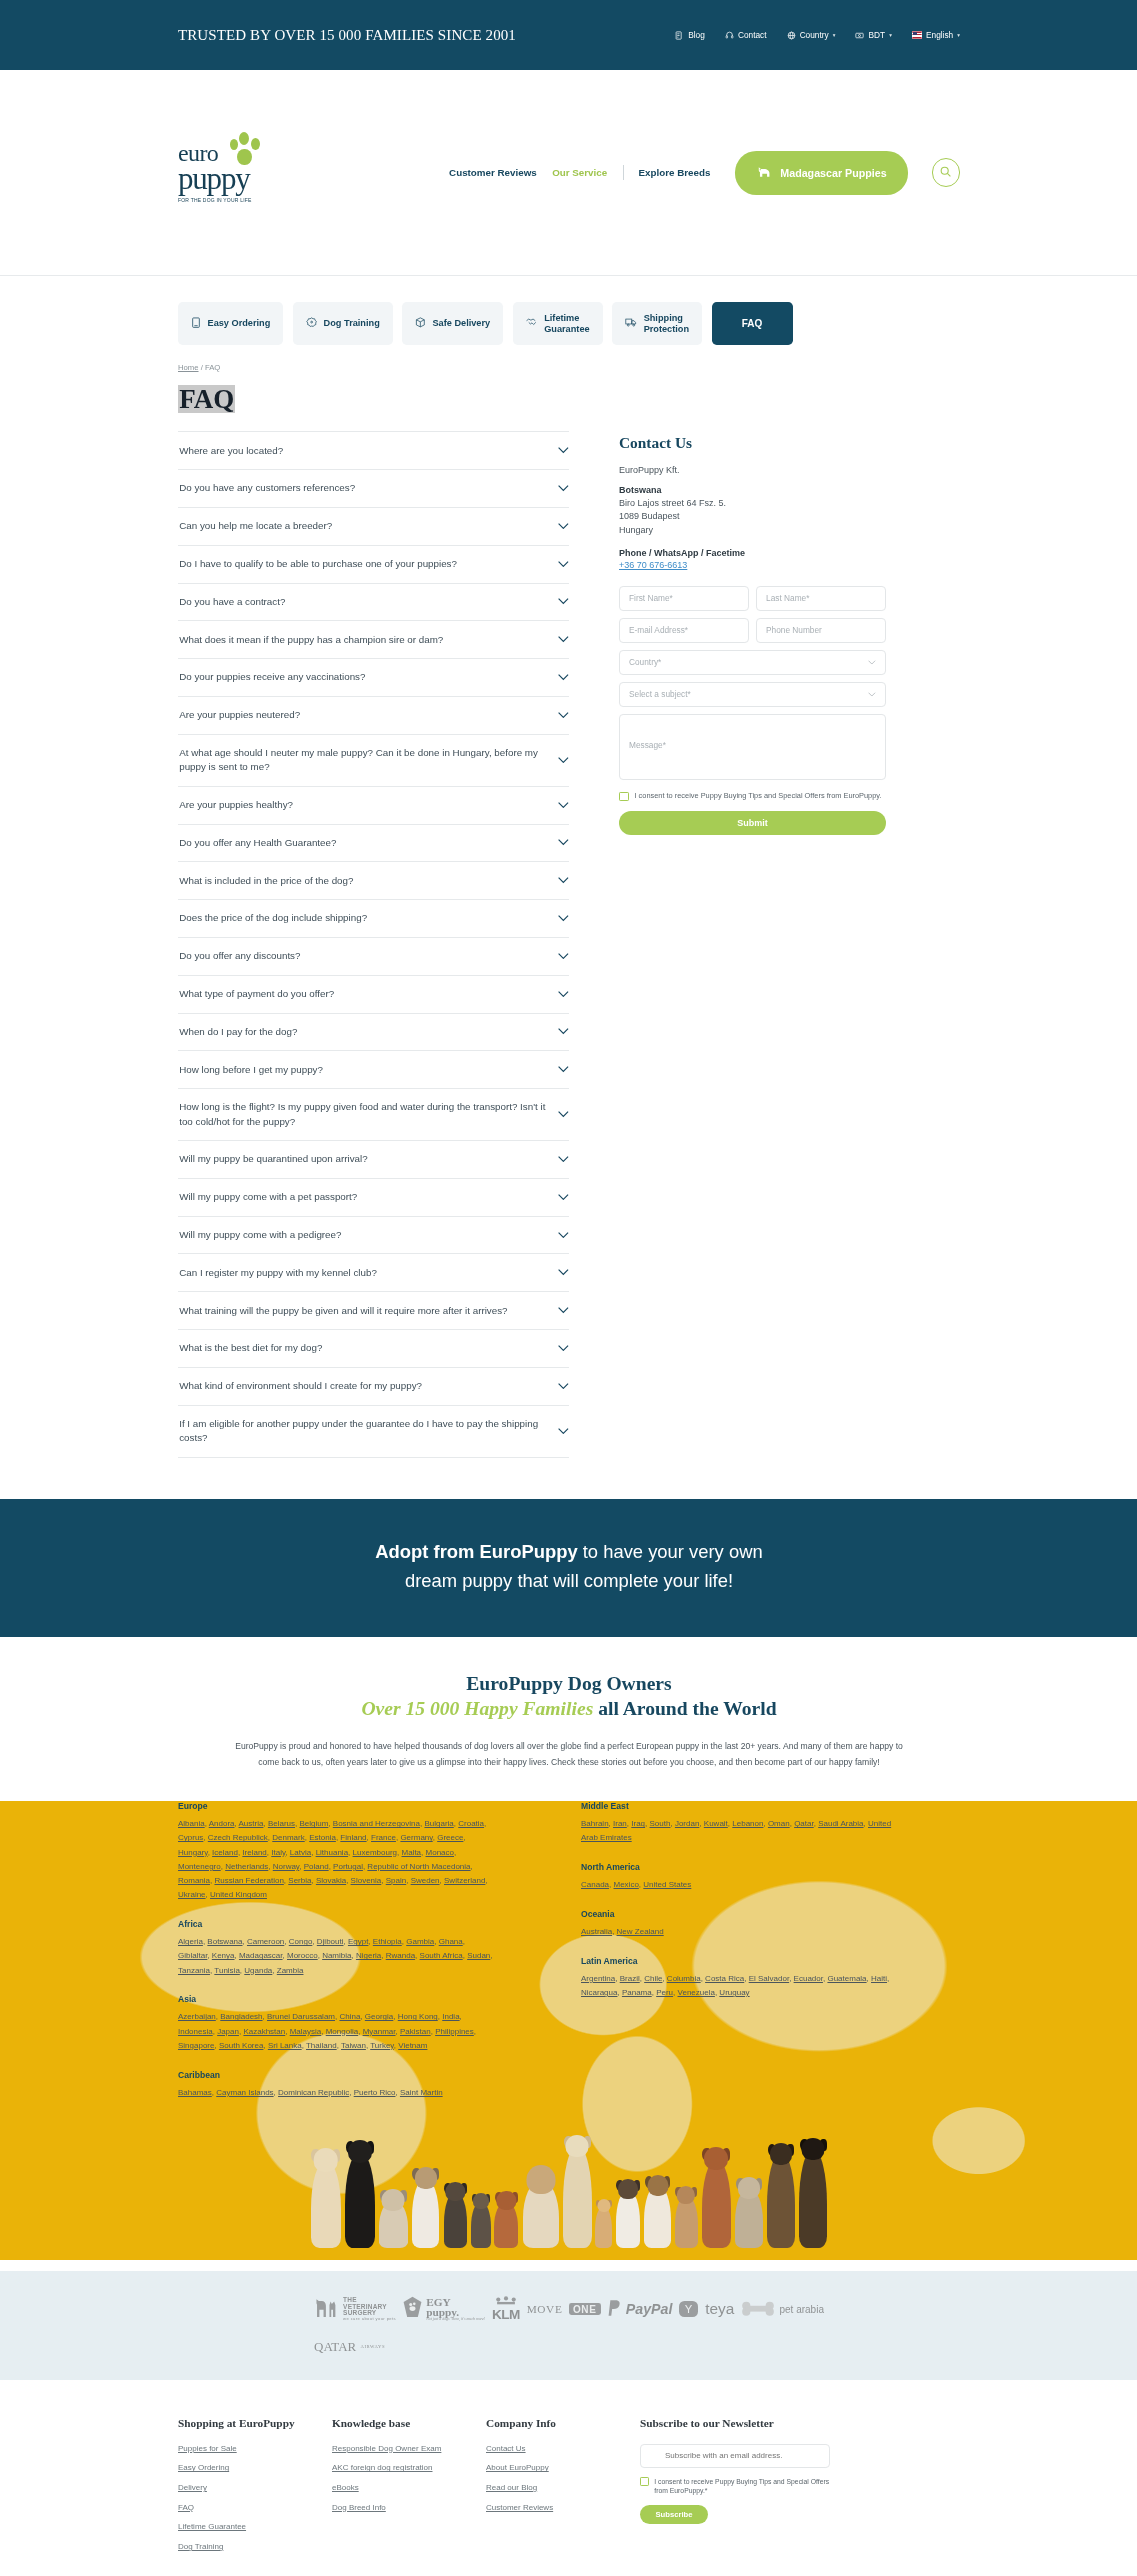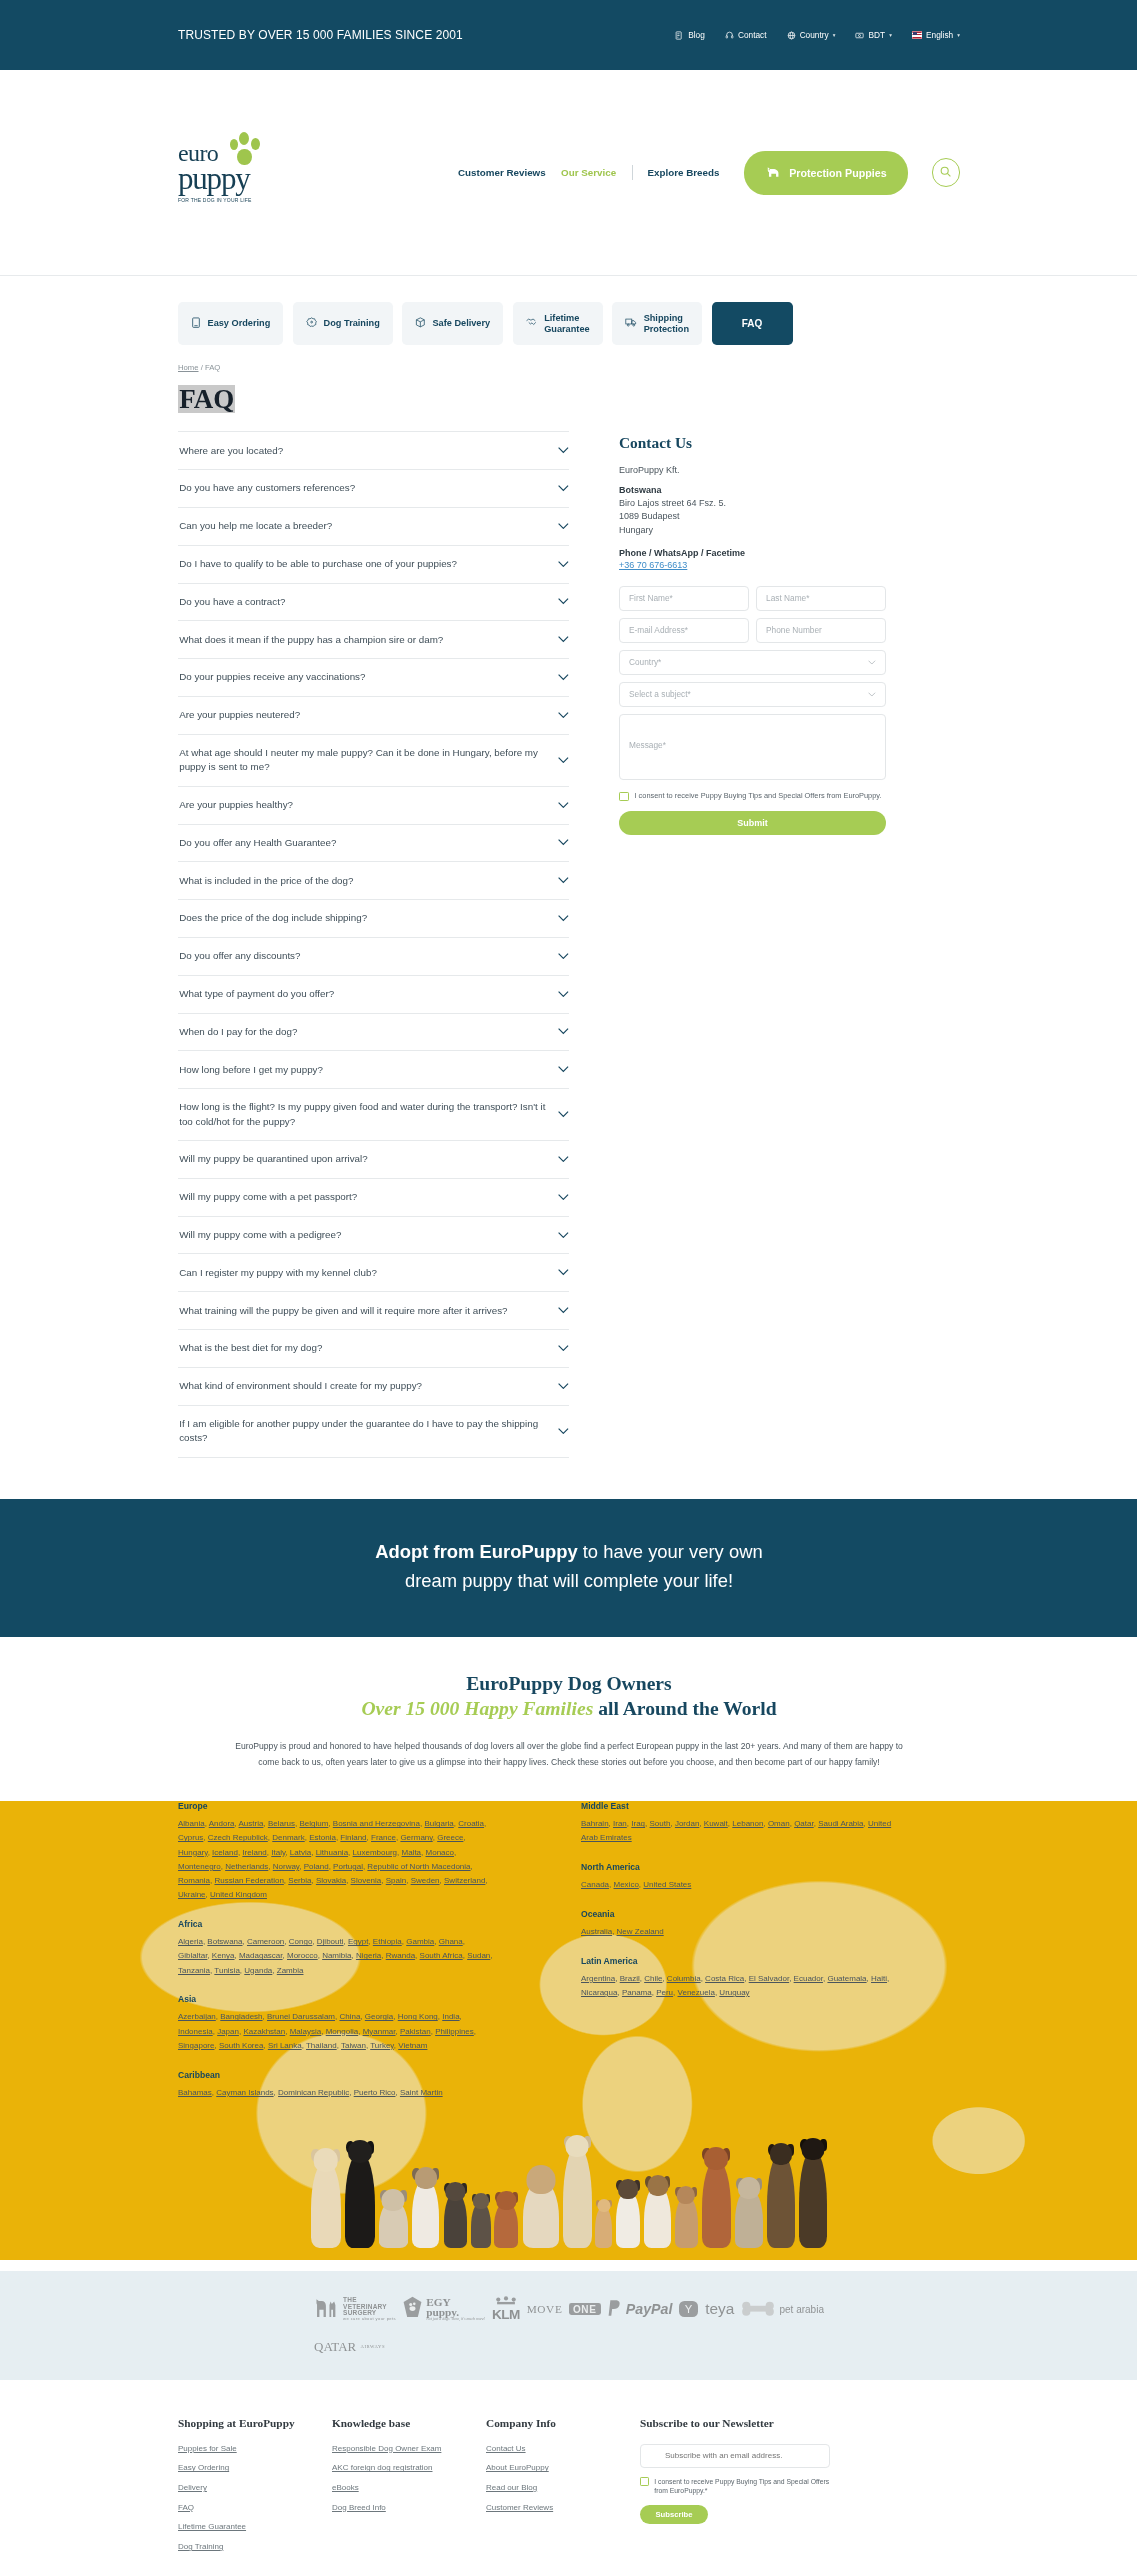--- a/index.html
+++ b/index.html
@@ -23,23 +23,23 @@
     font-size: 9px;
   }
   .topbar-inner {
     width: 782px;
     margin: 0 auto;
     display: flex;
     align-items: center;
     justify-content: space-between;
   }
   .topbar-trust {
-    font-family: Liberation Sans, sans-serif;
+    font-family: Liberation Serif, serif;
     letter-spacing: 0.1px;
-    font-size: 12px;
+    font-size: 15px;
     white-space: nowrap;
   }
   .topbar-links { display: flex; align-items: center; gap: 20px; }
   .topbar-link {
     display: flex; align-items: center; gap: 4.1px;
     font-size: 8.3px; white-space: nowrap; cursor: pointer;
   }
   .topbar-link svg { display: block; }
   .caret { font-size: 5.3px; opacity: .85; }
   .flagbox {
@@ -420,21 +420,21 @@
       <div class="nav-sep"></div>
       <a>Explore Breeds</a>
 
       <button class="btn-puppies">
         <span>
           <svg width="15.4" height="12" viewBox="0 0 26 20" fill="#fff">
             <path d="M3 6 L3 2 L6.5 5 L12 5 C17 5 21 8 21 12 L21 18 L17 18 L17 13 L9 13 L9 18 L5 18 L5 10 C3.5 9.4 3 8 3 6 Z"></path>
             <circle cx="5.5" cy="6" r="1" fill="#a6cc54"></circle>
           </svg>
         </span>
-        <span>Protection Puppies</span>
+        <span>Madagascar Puppies</span>
       </button>
 
       <div class="search-circle">
         <span>
           <svg width="13" height="13" viewBox="0 0 24 24" fill="none" stroke="#a6cc54" stroke-width="2">
             <circle cx="10.5" cy="10.5" r="6.5"></circle>
                 <line x1="15.5" y1="15.5" x2="21" y2="21"></line>
           </svg>
         </span>
       </div>

